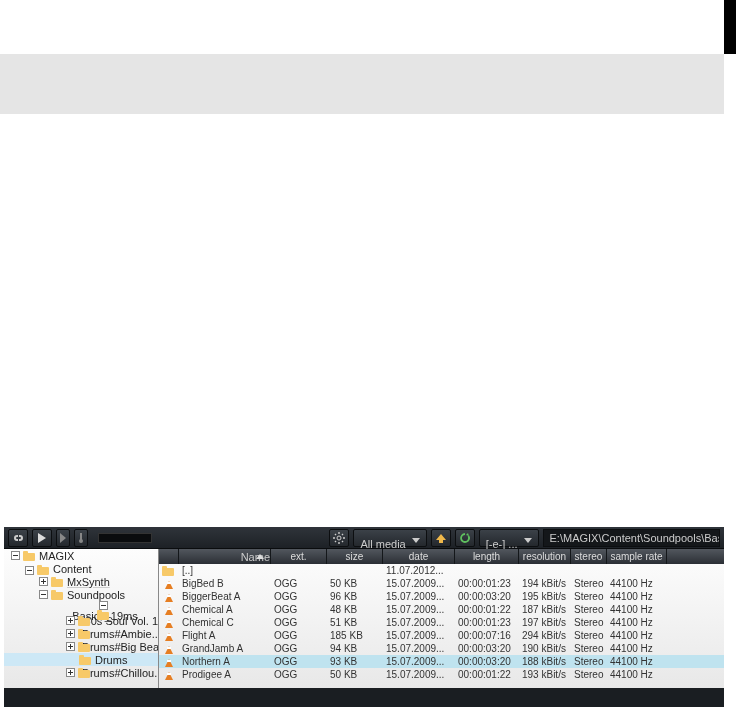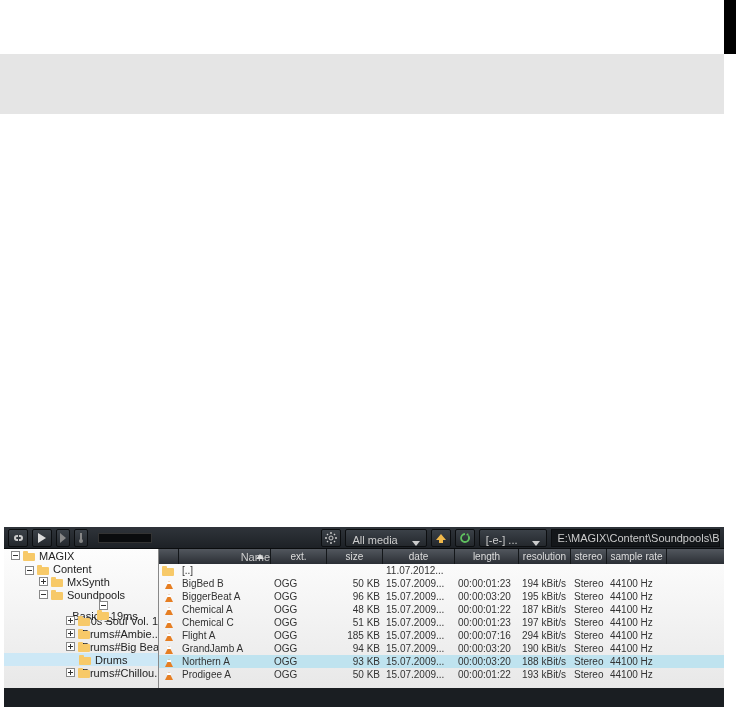--- a/index.html
+++ b/index.html
@@ -6,21 +6,21 @@
 body{background:#fff;width:736px;height:707px;position:relative;overflow:hidden}
 .gray-band{position:absolute;top:54px;left:0;width:724px;height:60px;background:#e5e5e5}
 .black-strip{position:absolute;top:0;right:0;width:12px;height:54px;background:#000}
 .panel{position:absolute;left:4px;top:527px;width:720px;height:180px;background:#1a1e22}
 .tabs{display:flex;height:19px;background:#2a2e34;border-bottom:1px solid #0a0c0e}
 .tab{padding:3px 10px;color:#aaa;border-right:1px solid #14171a;cursor:pointer}
 .tab.active{background:#6aa3d8;color:#fff}
 .tab .x{margin-left:4px;color:#fff}
 .toolbar{display:flex;align-items:center;height:22px;background:linear-gradient(#2f343a,#1d2126);border-bottom:1px solid #0a0c0e;padding:0 4px;gap:4px}
 .tbtn{width:20px;height:18px;background:linear-gradient(#3b4148,#24282d);border:1px solid #0c0e10;border-radius:2px;display:flex;align-items:center;justify-content:center;cursor:pointer}
-.dropdown{height:18px;background:linear-gradient(#3b4148,#24282d);border:1px solid #0c0e10;border-radius:2px;display:flex;align-items:flex-end;padding:0 6px;gap:14px;cursor:pointer}
+.dropdown{height:18px;background:linear-gradient(#3b4148,#24282d);border:1px solid #0c0e10;border-radius:2px;display:flex;align-items:flex-start;padding:8px 6px;gap:6px;cursor:pointer}
 .tri-down{width:0;height:0;border-left:4px solid transparent;border-right:4px solid transparent;border-top:5px solid #ccc}
 .pathbox{flex:1;height:18px;background:#14171a;border:1px solid #0c0e10;display:flex;align-items:center;padding:0 6px;overflow:hidden;white-space:nowrap}
 .body{display:flex;height:139px}
 .tree{width:155px;background:linear-gradient(#fdfdfd,#e8e8e8);border-right:1px solid #888;overflow:hidden;color:#333}
 .tree-row{display:flex;align-items:center;height:13px;padding-left:6px;white-space:nowrap;cursor:pointer}
 .tree-row.sel{background:#cde8f6}
 .tree-row span{color:#222}
 .dot{width:10px;height:10px;margin-right:3px;display:inline-flex;align-items:center;justify-content:center}
 .fold{width:12px;height:10px;display:inline-block;position:relative;margin-right:4px}
 .fold::before{content:"";position:absolute;left:0;top:2px;width:12px;height:8px;background:#f7c968;border-radius:1px}
@@ -28,21 +28,21 @@
 .list{flex:1;display:flex;flex-direction:column;background:linear-gradient(#fdfdfd,#e8e8e8);color:#333}
 .hdr{display:flex;height:15px;background:linear-gradient(#52575e,#2b2f35)}
 .hdr .cell{border-right:1px solid #14171a;color:#ddd;display:flex;align-items:center;justify-content:center;font-size:10px}
 .rows{flex:1;overflow:hidden}
 .row{display:flex;height:13px;align-items:center;cursor:pointer}
 .row.sel{background:#bfe3ef}
 .row .cell{font-size:10px;color:#333;overflow:hidden;white-space:nowrap;padding:0 3px}
 .c-icon{width:20px;display:flex;justify-content:center}
 .c-name{width:92px}
 .c-ext{width:56px}
-.c-size{width:56px;text-align:right}
+.c-size{width:56px;text-align:left}
 .c-date{width:72px}
 .c-len{width:64px}
 .c-res{width:52px}
 .c-stereo{width:36px}
 .c-rate{width:60px}
 .hdr .c-name{justify-content:flex-end;position:relative}
 .sort-tri{position:absolute;right:6px;width:0;height:0;border-left:4px solid transparent;border-right:4px solid transparent;border-bottom:5px solid #ddd}
 .vlc{width:12px;height:10px;position:relative}
 .vlc::before{content:"";position:absolute;left:2px;bottom:0;width:8px;height:0;border-left:4px solid transparent;border-right:4px solid transparent;border-bottom:8px solid #e67e22;box-sizing:border-box}
 .vlc::after{content:"";position:absolute;left:4px;top:3px;width:4px;height:2px;background:#fff}
@@ -135,21 +135,21 @@
         <div class="tree-row" style="padding-left: 20px; align-items: flex-end;">
           <span class="dot">
             <svg width="9" height="9">
               <rect x="0.5" y="0.5" width="8" height="8" fill="#fff" stroke="#888"></rect>
               <line x1="2" y1="4.5" x2="7" y2="4.5" stroke="#333"></line>
             </svg>
           </span>
           <span class="fold"></span>
           <span>Content</span>
         </div>
-        <div class="tree-row" style="padding-left: 34px;">
+        <div class="tree-row" style="padding-left: 34px; text-decoration: underline;">
           <span class="dot">
             <svg width="9" height="9">
               <rect x="0.5" y="0.5" width="8" height="8" fill="#fff" stroke="#888"></rect>
               <line x1="2" y1="4.5" x2="7" y2="4.5" stroke="#333"></line>
               <line x1="4.5" y1="2" x2="4.5" y2="7" stroke="#333"></line>
             </svg>
           </span>
           <span class="fold"></span>
           <span>MxSynth</span>
         </div>

